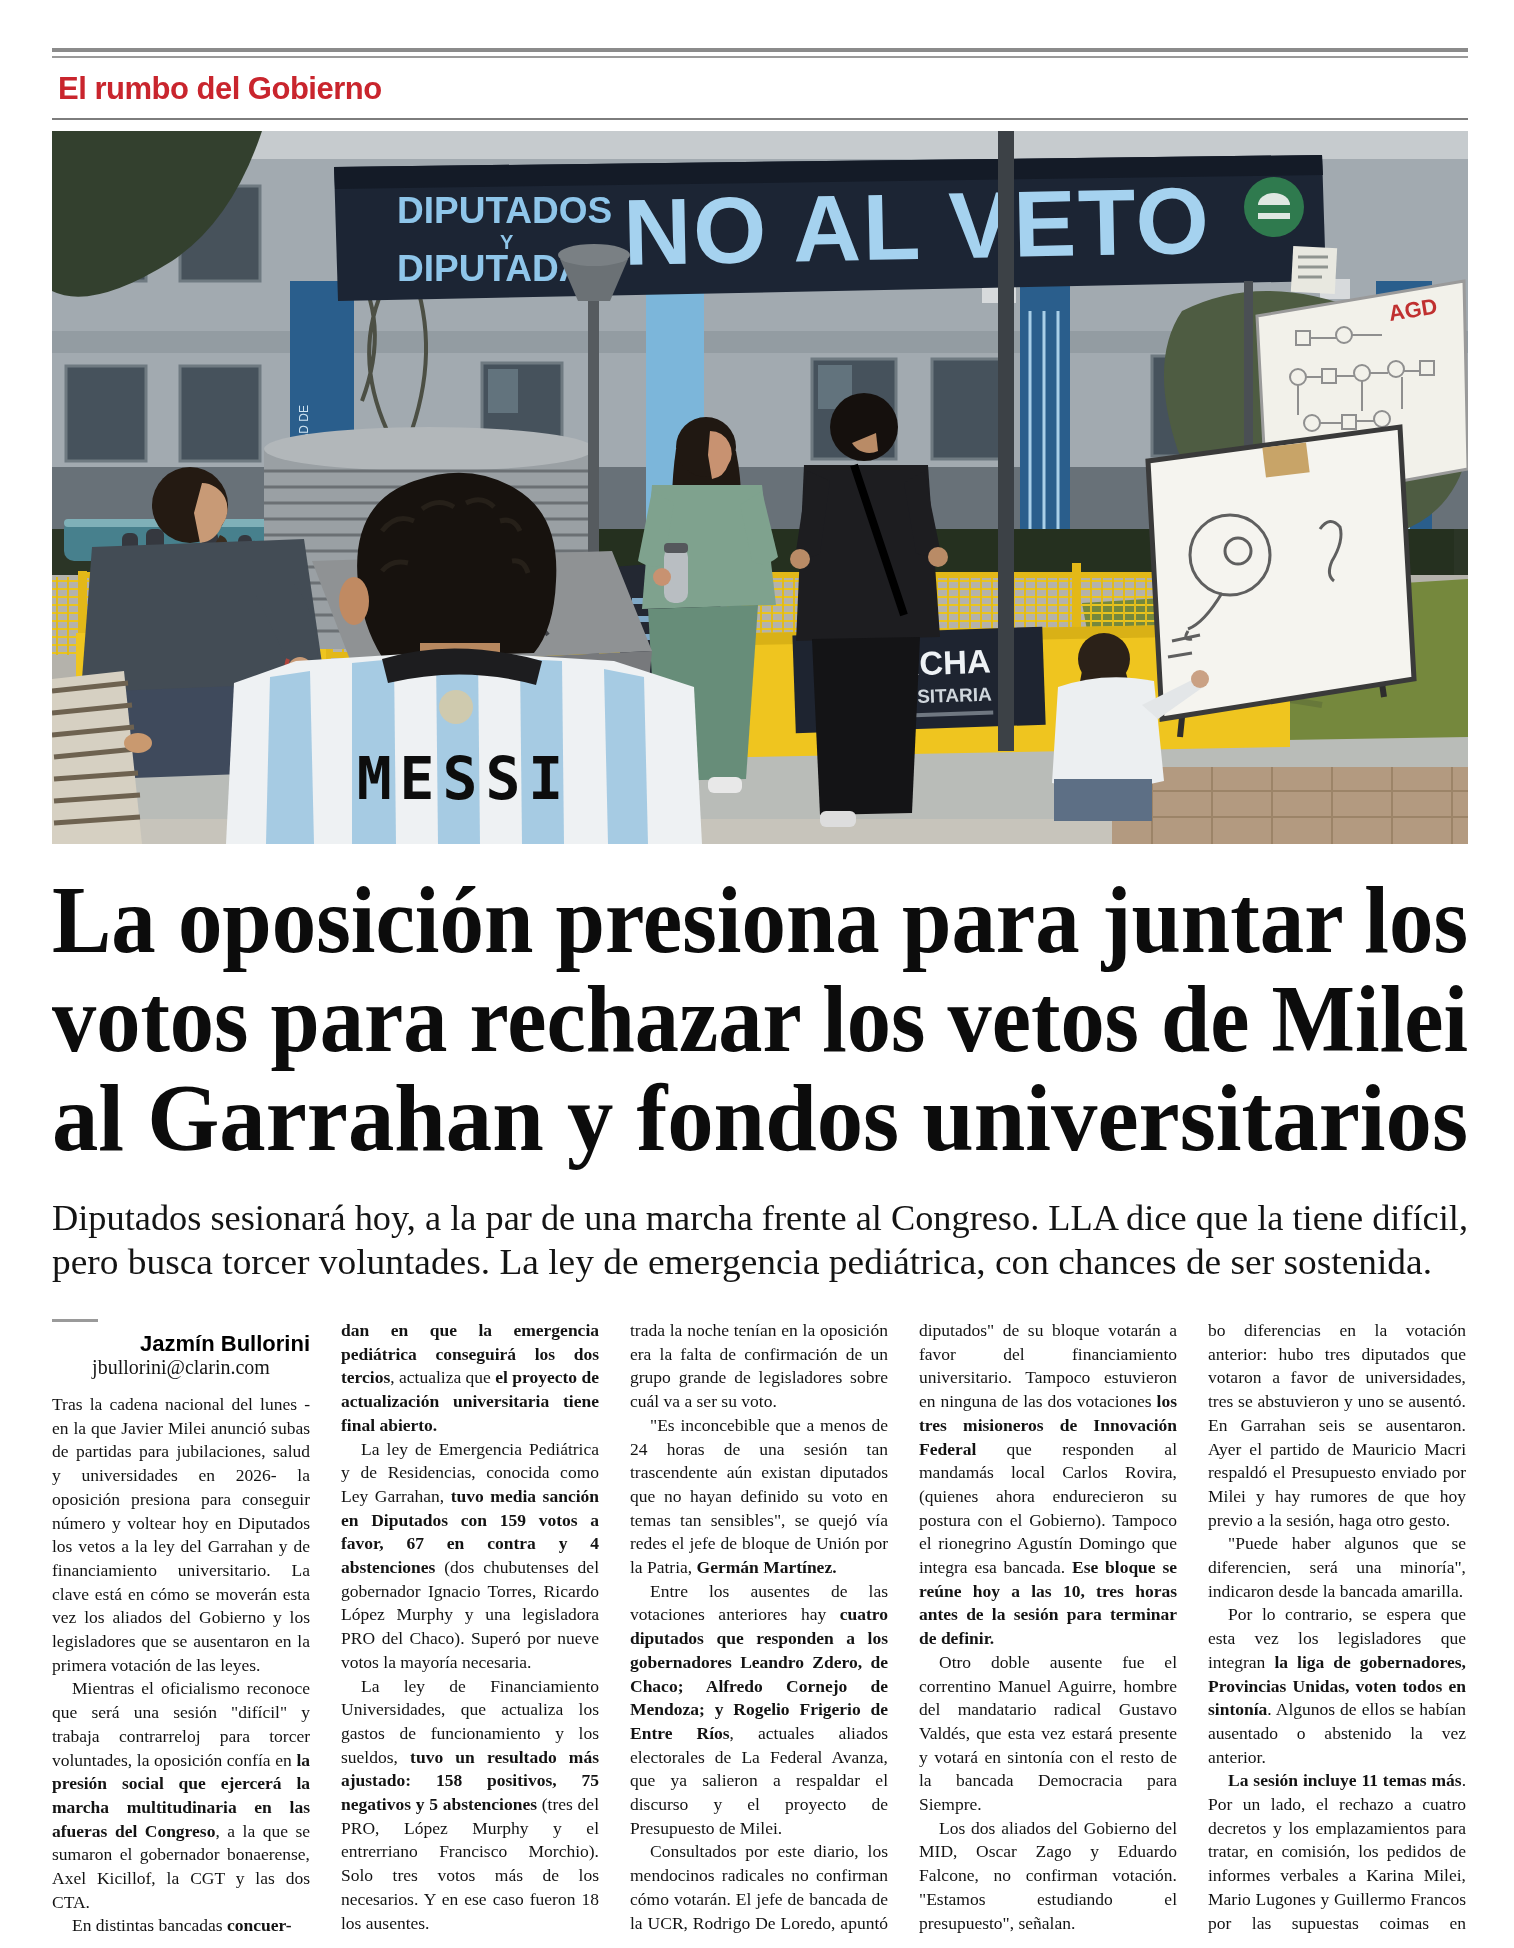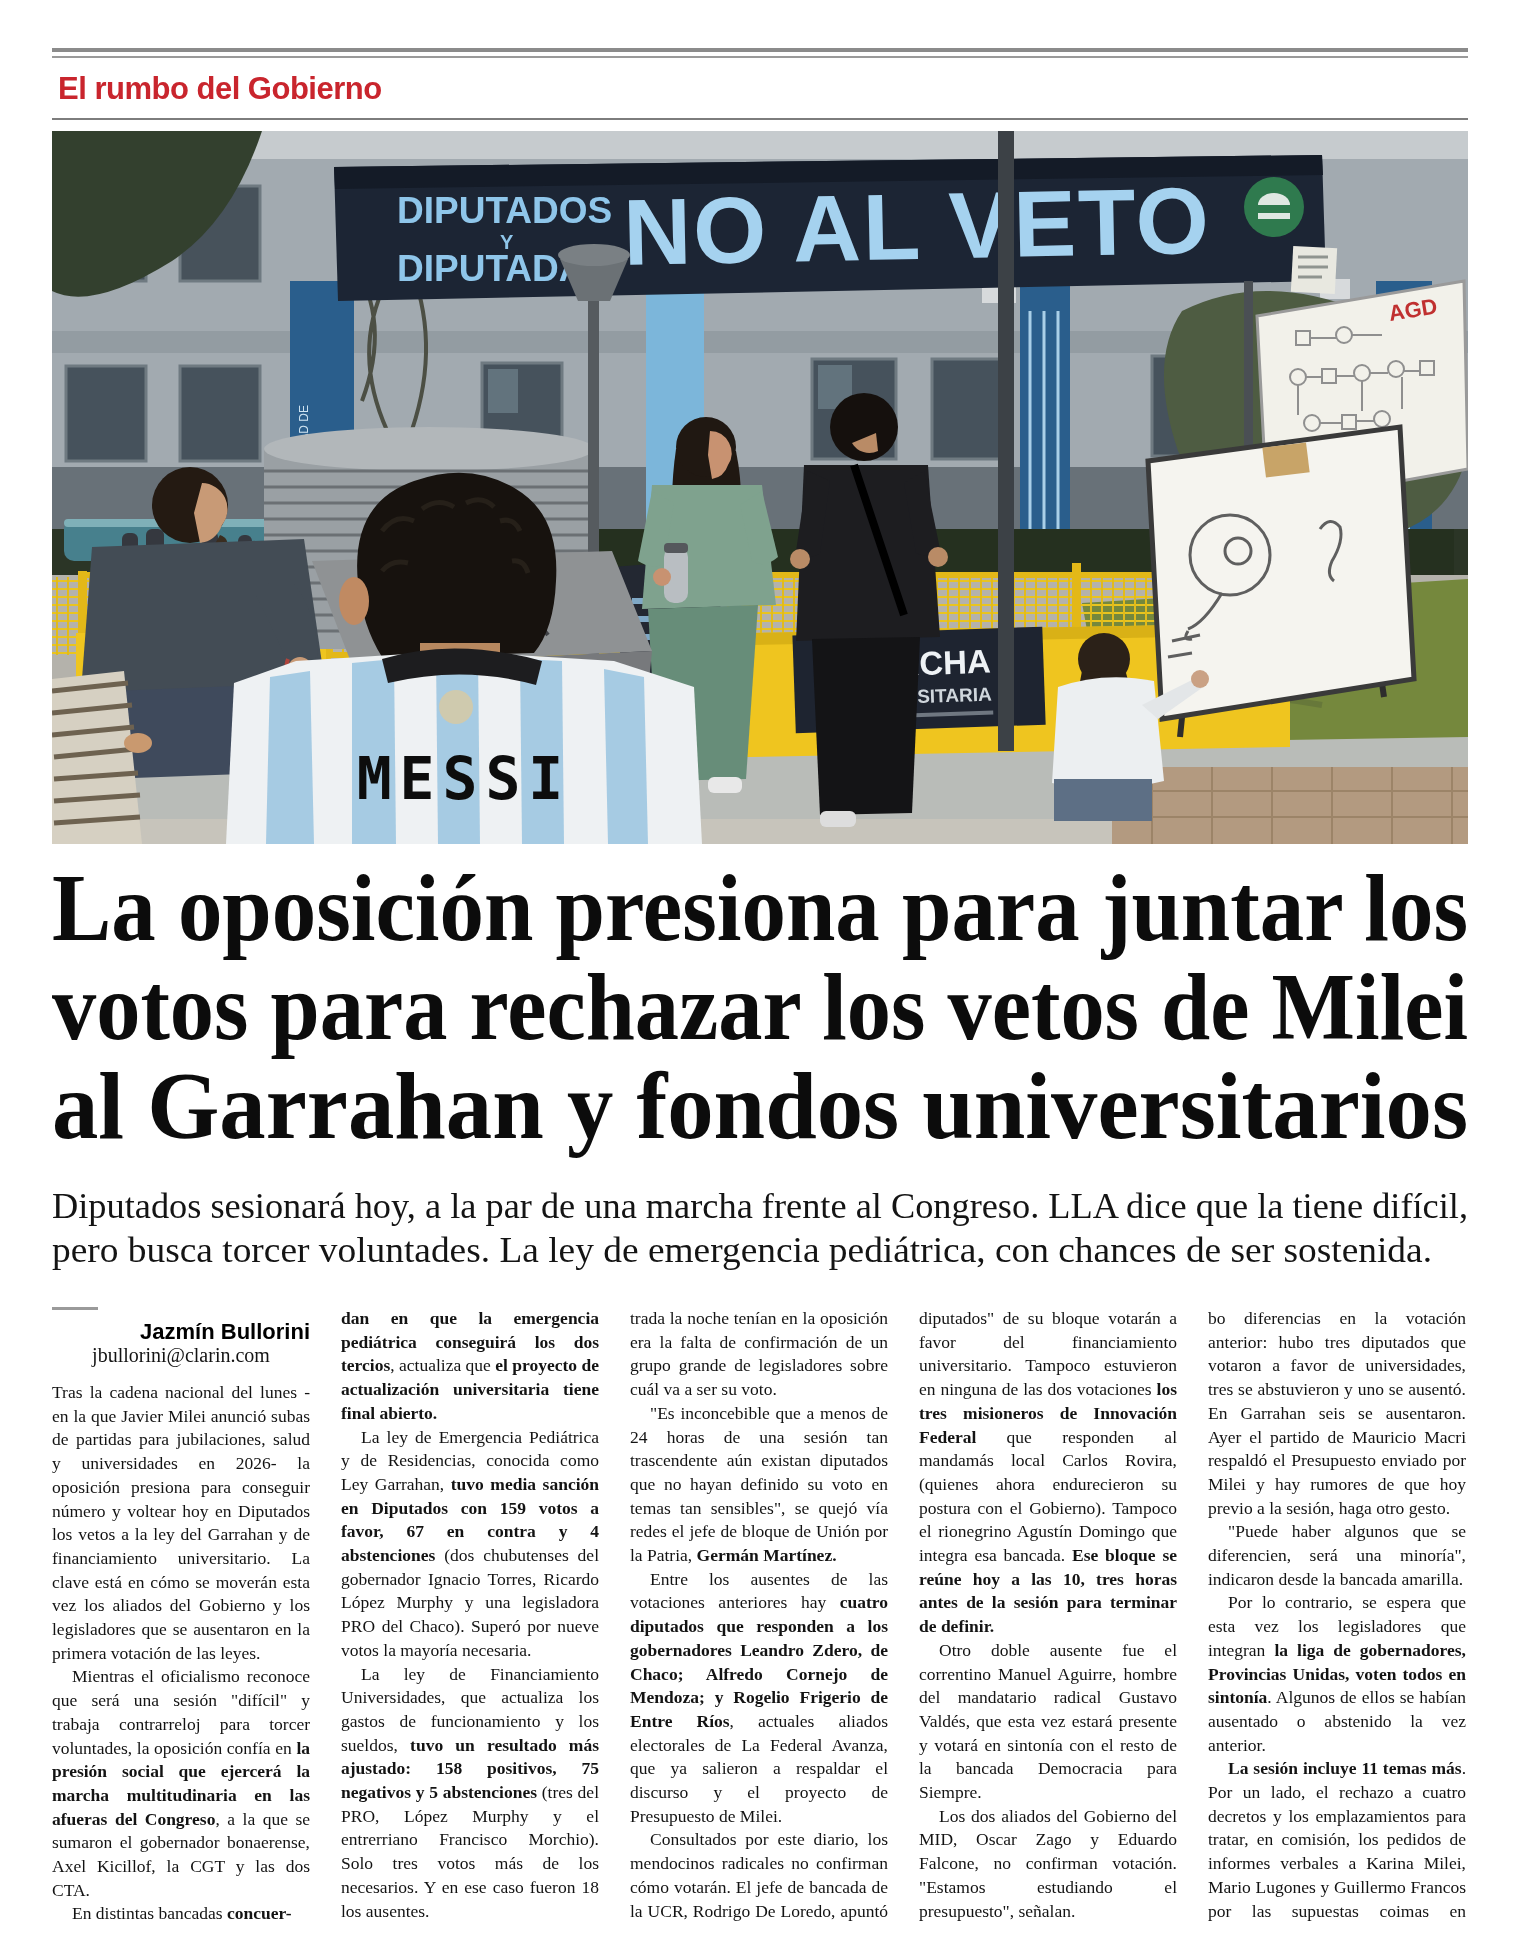--- a/index.html
+++ b/index.html
@@ -6,21 +6,21 @@
   body{width:1514px;height:1948px;overflow:hidden;font-family:"Liberation Serif",serif;color:#141414;}
   .page{width:1514px;height:1948px;padding:0 46px 0 52px;box-sizing:border-box;background:#fff;}
   .toprule{margin-top:48px;height:4px;border-top:4px solid #8b8b8b;border-bottom:2px solid #9a9a9a;}
   .kicker{margin-top:13px;font-family:"Liberation Sans",sans-serif;font-weight:bold;font-size:31px;letter-spacing:-0.5px;color:#c9252d;margin-left:6px;}
   .kickrule{margin-top:11px;border-top:2px solid #7d7d7d;}
   .photo{margin-top:11px;height:713px;position:relative;background:#a2aab0;}
   .photo svg{display:block;width:100%;height:100%;}
   .caption{margin-top:7px;font-family:"Liberation Sans",sans-serif;font-size:16.5px;line-height:20px;color:#1c1c1c;}
   .caption .lead{font-weight:bold;}
   .caption .credit{color:#8e8e8e;font-size:12.5px;font-weight:bold;letter-spacing:0.5px;}
-  .headline{margin-top:16px;}
+  .headline{margin-top:28px;}
   .subhead{margin-top:22px;text-align:center;}
   .cols{margin-top:27px;display:flex;gap:31px;height:616px;overflow:hidden;}
   .col{width:258px;flex:0 0 258px;font-size:17.5px;line-height:23.7px;text-align:justify;color:#131313;}
   .col p{margin:0;}
   .col p.ind{text-indent:20px;}
   .col .b{font-weight:bold;}
   .bylinedash{width:46px;border-top:3px solid #9a9a9a;margin-bottom:9px;}
   .author{font-family:"Liberation Sans",sans-serif;font-weight:bold;font-size:22px;line-height:25px;color:#000;text-align:right;}
   .email{font-size:20px;line-height:23px;margin-bottom:14px;text-align:center;}
 </style>

